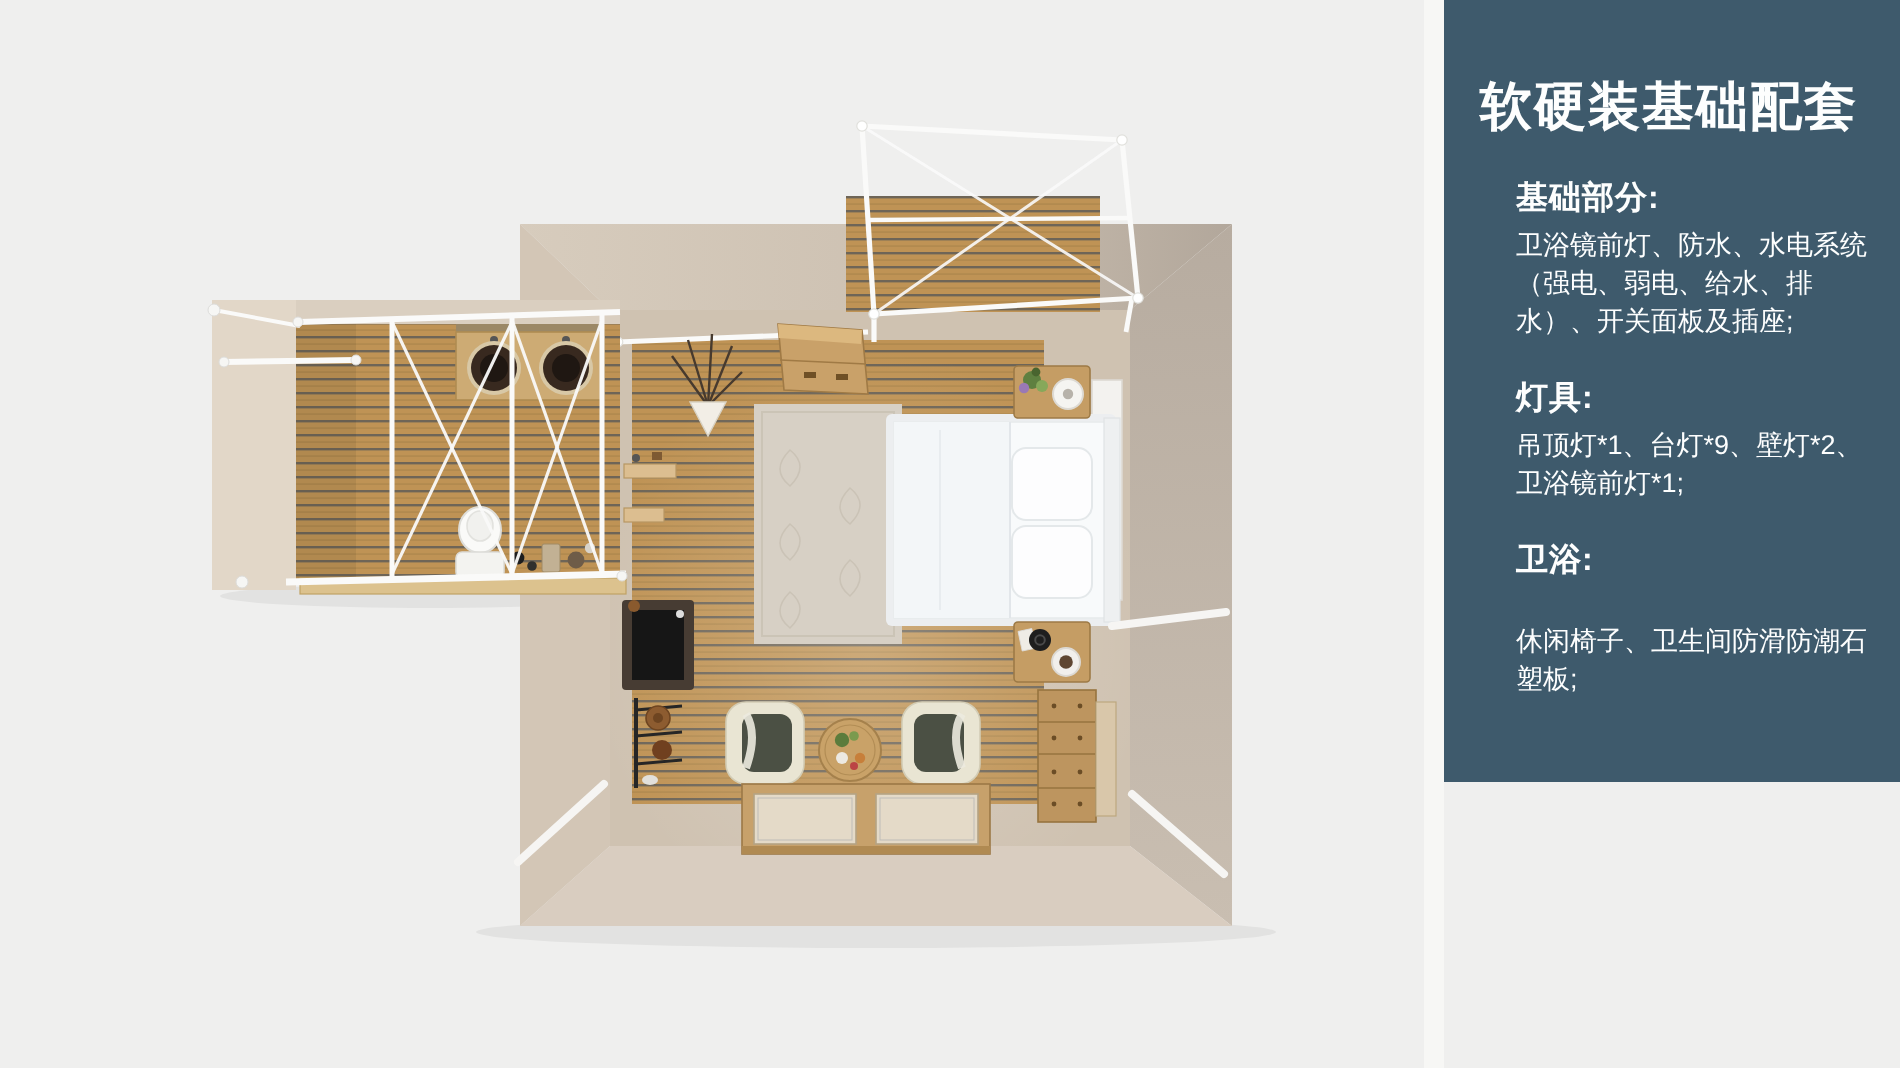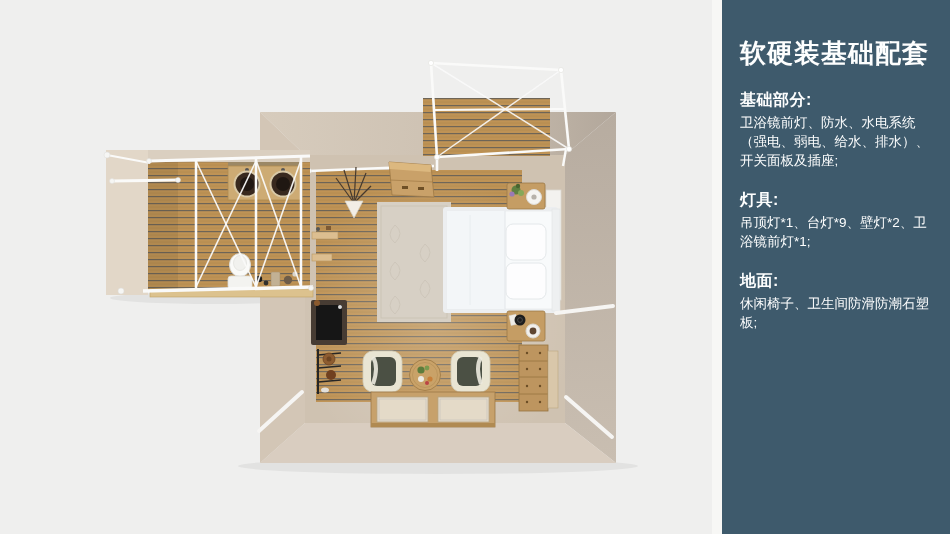--- a/index.html
+++ b/index.html
@@ -9,33 +9,33 @@
     overflow:hidden;
     background:var(--canvas_bg,#efefee);
     font-family:"Liberation Sans",sans-serif;
   }
   .render{position:absolute;left:0;top:0;width:722px;height:534px;}
   .panel-gap{
     position:absolute;left:712px;top:0;width:10px;height:534px;
     background:#f7f7f5;
   }
   .sidebar{
-    position:absolute;left:722px;top:0;width:228px;height:534px;
+    position:absolute;left:722px;top:0;width:228px;height:391px;
     background:var(--panel_bg,#3e5a6c);
     color:var(--panel_text,#fdfefe);
     box-sizing:border-box;
     padding:36px 14px 0 18px;
   }
   .sidebar h1{
     margin:0;
     font-size:26px;line-height:34px;
     font-weight:bold;letter-spacing:1px;
     white-space:nowrap;
   }
-  .sections{margin-top:20px;}
+  .sections{margin-top:20px;margin-left:18px;}
   .sections section{margin:0 0 20px 0;}
   .sections h2{
     margin:0 0 3px 0;
     font-size:16px;line-height:20px;font-weight:bold;letter-spacing:.5px;
   }
   .sections p{
     margin:0;
     font-size:13.5px;line-height:19px;
     word-break:break-all;
   }
@@ -331,21 +331,21 @@
         <h2>基础部分:</h2>
         <p>卫浴镜前灯、防水、水电系统（强电、弱电、给水、排水）、开关面板及插座;</p>
       </section>
       <section>
       </section>
       <section>
         <h2>灯具:</h2>
         <p>吊顶灯*1、台灯*9、壁灯*2、卫浴镜前灯*1;</p>
       </section>
       <section>
-      </section>
-      <section>
-        <h2>地面:</h2>
+        <h2>卫浴:</h2>
+      </section>
+      <section>
         <p>休闲椅子、卫生间防滑防潮石塑板;</p>
       </section>
     </div>
   </aside>
 
 </div>
 
 </body></html>

